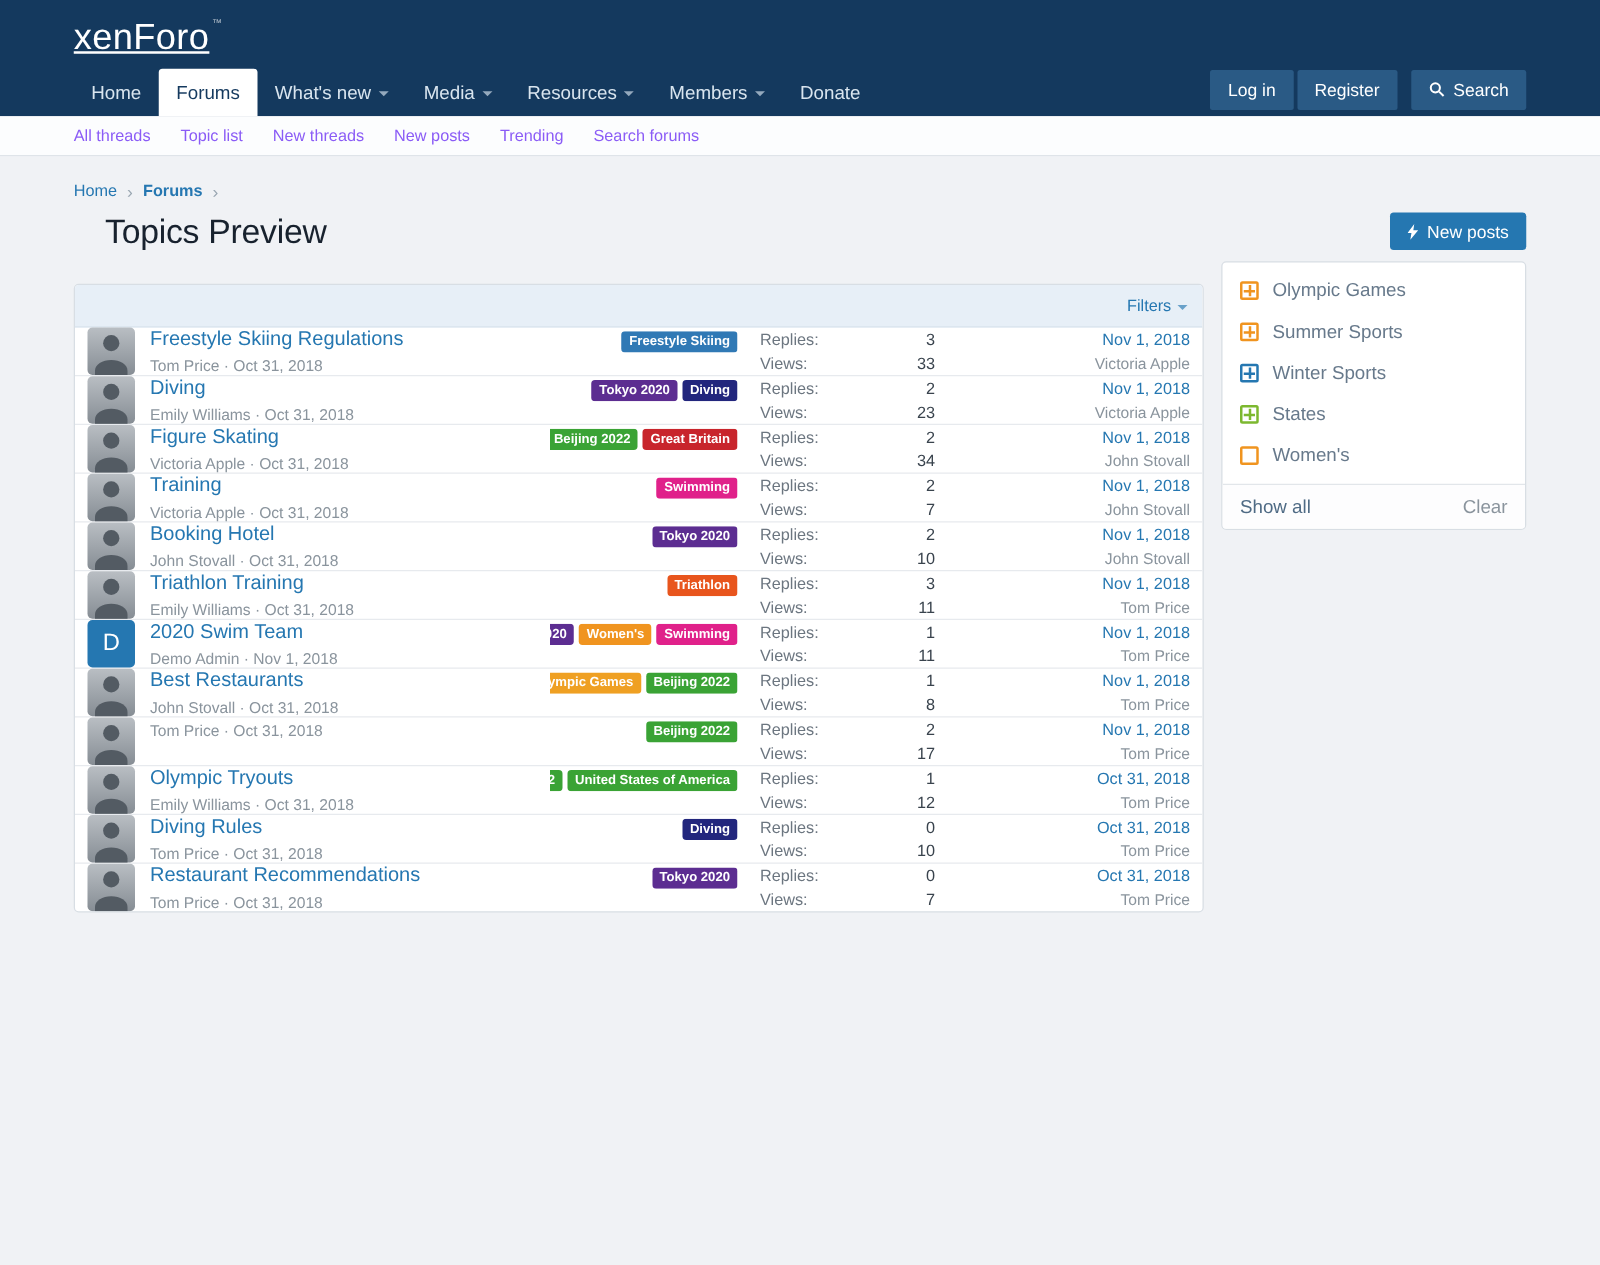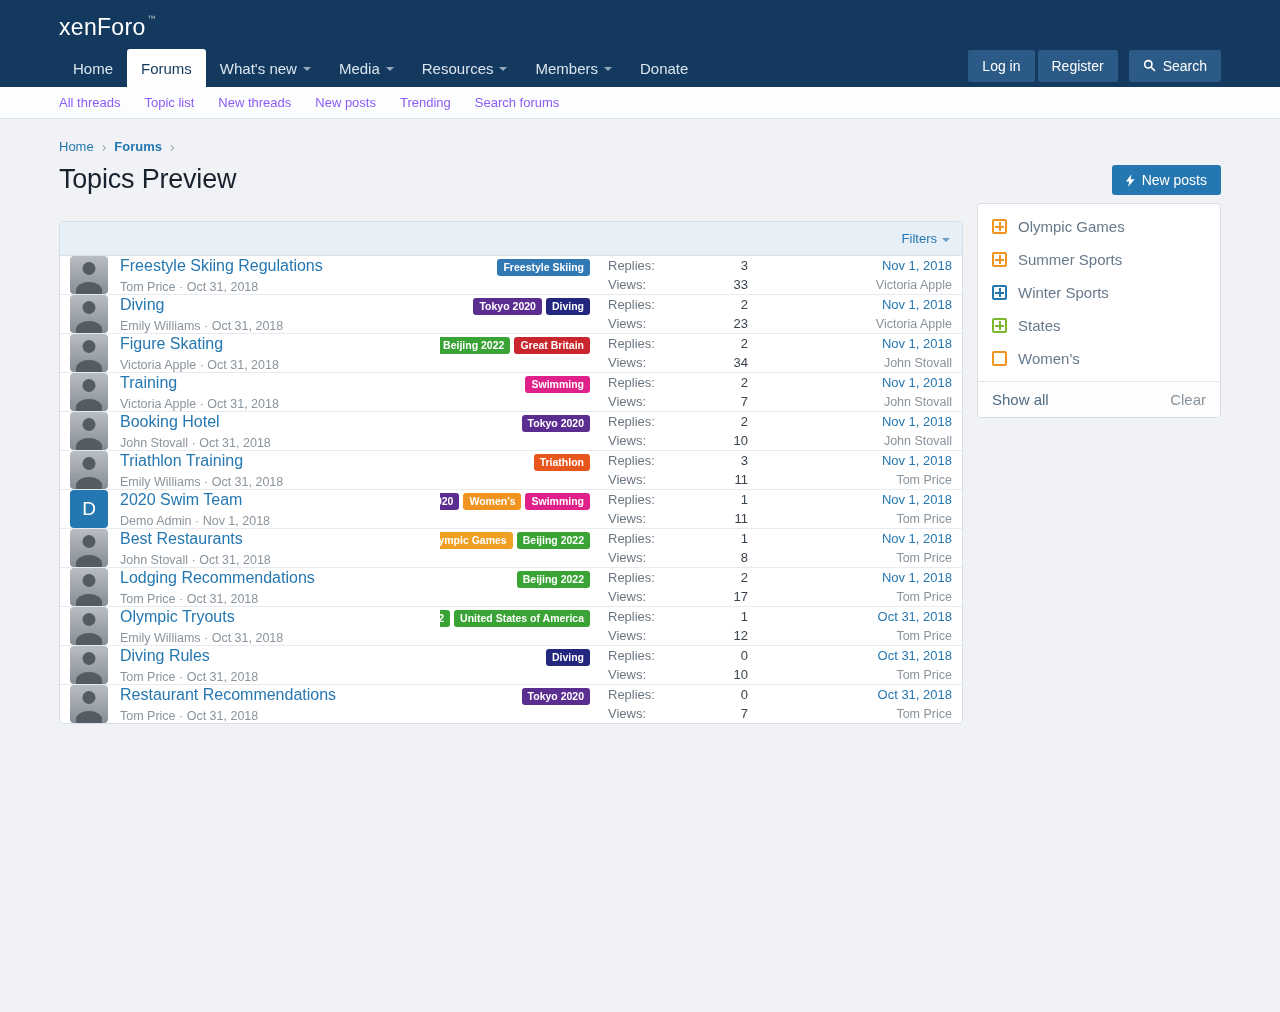--- a/index.html
+++ b/index.html
@@ -11,21 +11,21 @@
     font-family: "Liberation Sans", sans-serif;
     -webkit-font-smoothing: antialiased;
   }
   a { text-decoration: none; }
   [data-interactable="true"] { cursor: pointer; }
   .container { width: 1162px; margin: 0 auto; }
 
   
   .top-header { background: #14395e; }
   .logo-row { padding: 14px 0 8px; display: flex; align-items: flex-start; }
-  .logo { color: #ffffff; font-size: 23px; letter-spacing: 0.3px; }
+  .logo { color: #ffffff; font-size: 29px; letter-spacing: 0.3px; text-decoration: underline; }
   .logo-tm { color: #ffffff; opacity: 0.65; font-size: 8px; margin-left: 2px; }
 
   .main-nav { display: flex; align-items: stretch; height: 38px; }
   .nav-item {
     display: flex; align-items: center; gap: 6px;
     padding: 0 14px; color: #d9e5ef; font-size: 15px;
   }
   .nav-item.active { background: #ffffff; color: #14395e; border-radius: 3px 3px 0 0; }
   .caret {
     width: 0; height: 0; border-left: 4px solid transparent;
@@ -43,21 +43,21 @@
   .subnav-bar { background: #fcfdfe; border-bottom: 1px solid #dfe4e9; }
   .subnav { display: flex; gap: 24px; padding: 8px 0; }
   .subnav a { color: #8b5cf6; font-size: 13px; }
 
   
   .breadcrumb { display: flex; align-items: center; gap: 8px; margin-top: 20px; font-size: 13px; }
   .breadcrumb a { color: #2577b1; }
   .breadcrumb .crumb-current { font-weight: bold; }
   .crumb-sep { color: #9aa7b2; font-size: 14px; line-height: 1; }
 
-  .page-head { display: flex; justify-content: space-between; align-items: flex-end; margin-top: 10px; }
+  .page-head { display: flex; justify-content: space-between; align-items: flex-start; margin-top: 10px; margin-left: 25px; }
   .page-title { font-size: 27px; font-weight: 400; color: #18222e; margin: 0; letter-spacing: -0.2px; }
   .btn-primary {
     background: #2577b1; color: #ffffff; font-size: 14px;
     padding: 7px 14px; border-radius: 3px; display: flex; align-items: center; gap: 7px; border: none;
   }
 
   
   .content-grid { display: grid; grid-template-columns: 1fr 244px; gap: 14px; align-items: start; margin-top: 8px; padding-bottom: 56px; }
 
   
@@ -392,21 +392,20 @@
         </div>
         <div class="last-meta" data-interactable="false">
           <a class="last-date" data-interactable="true">Nov 1, 2018</a>
           <div class="last-poster" data-interactable="false">Tom Price</div>
         </div>
       </article>
 
       <article class="thread-row" data-interactable="false">
         <div class="avatar photo" data-interactable="true"></div>
         <div class="thread-main">
-          <a class="thread-title" data-interactable="true">Lodging Recommendations</a>
           <div class="byline" data-interactable="false">Tom Price · Oct 31, 2018</div>
         </div>
         <div class="tags" data-interactable="false">
           <span class="tag" data-interactable="true" style="background-color: rgb(58, 163, 53);">Beijing 2022</span>
         </div>
         <div class="stats-labels" data-interactable="false">
           <div data-interactable="false">Replies:</div>
           <div data-interactable="false">Views:</div>
         </div>
         <div class="stats-values" data-interactable="false">

